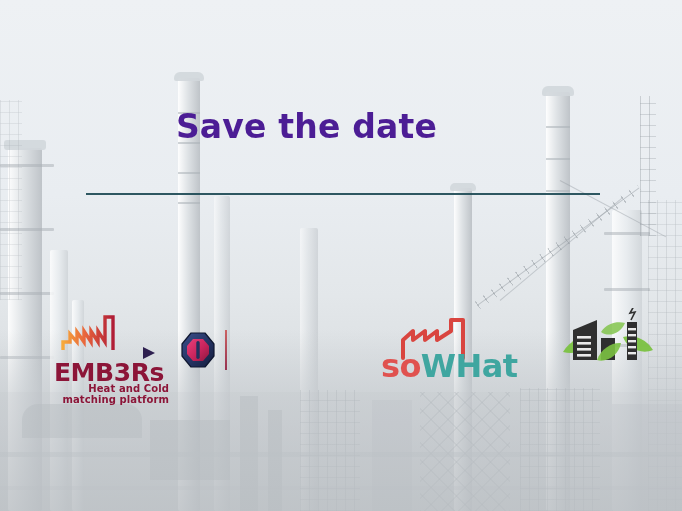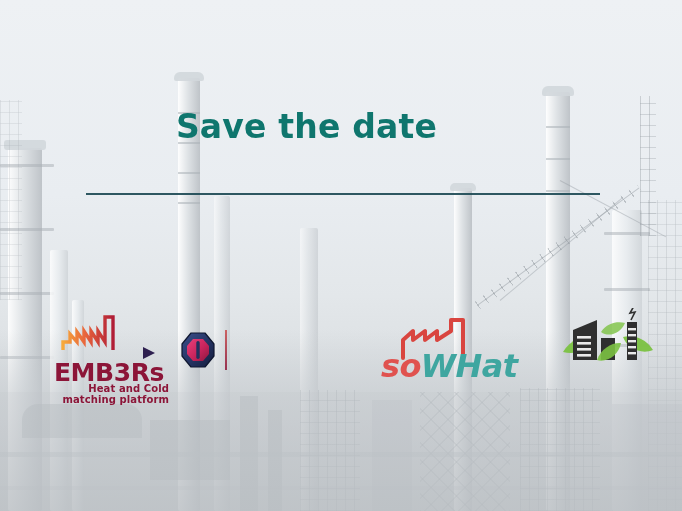--- a/index.html
+++ b/index.html
@@ -62,21 +62,21 @@
     transform-origin:left bottom;
   }
   .wire{position:absolute;height:1px;background:rgba(150,157,163,.45);transform-origin:left center;}
 
   
   .content{position:absolute;inset:0;}
   .save-date{
     position:absolute;left:0;top:110px;width:613px;
     text-align:center;
     font-size:33px;font-weight:bold;letter-spacing:.2px;
-    color:#0f766e;
+    color:#4c1d95;
     line-height:1.05;
   }
   .date-line{
     position:absolute;left:0;top:159px;width:682px;
     text-align:center;
     font-size:25px;font-weight:bold;letter-spacing:0px;
     color:#1d4a55;
     line-height:1.1;
   }
   .rule{
@@ -123,21 +123,20 @@
     font-size:7.5px;font-weight:bold;color:#2e3b55;letter-spacing:1.2px;
   }
 
   
   .sow{left:368px;top:14px;width:130px;height:76px;}
   .sow .icon{position:absolute;left:18px;top:0px;width:108px;height:46px;}
   .sow .word{
     position:absolute;left:0;top:36px;width:122px;
     font-size:32px;font-weight:bold;letter-spacing:-.6px;
     line-height:1;
-    font-style:italic;
   }
   .sow .s1{color:#e0524f;}
   .sow .s2{color:#3fa6a0;}
 
   
   .spa{left:536px;top:8px;width:120px;height:86px;}
   .spa .icon{position:absolute;left:8px;top:0px;width:104px;height:58px;}
   .spa .word{
     position:absolute;left:0;top:48px;width:120px;text-align:center;
     font-size:24px;font-weight:bold;color:#3b3b3b;letter-spacing:.2px;

